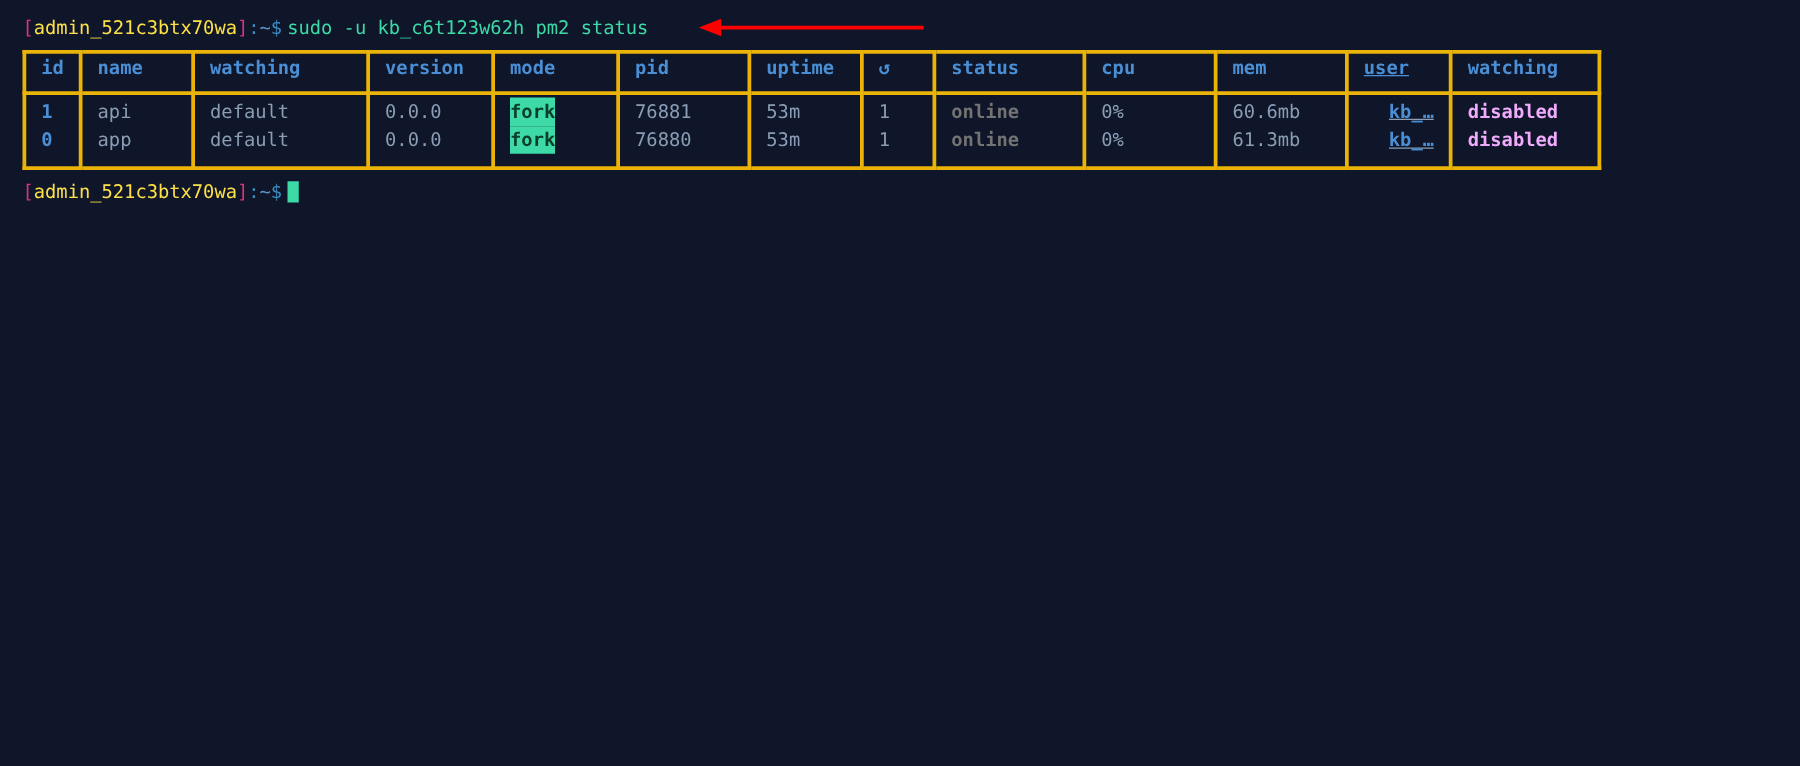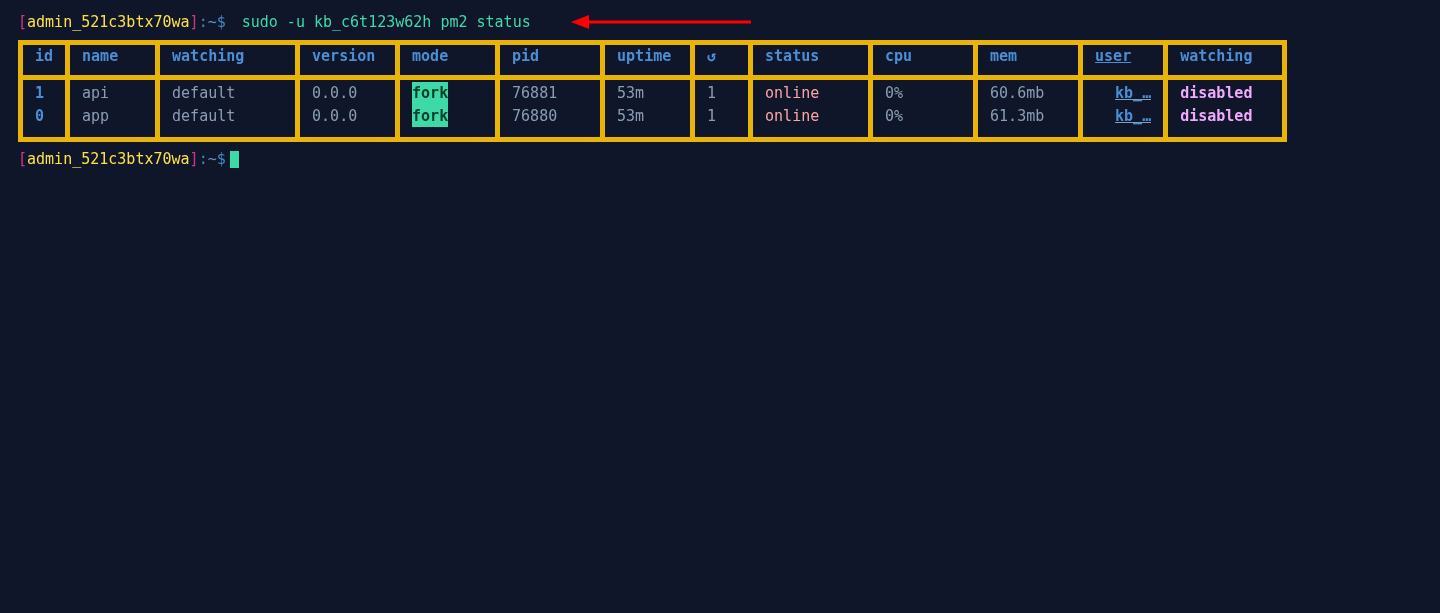--- a/index.html
+++ b/index.html
@@ -34,39 +34,39 @@
       color: #3a8cc1;
     }
     .prompt-tilde {
       color: #5a94c7;
     }
     .prompt-dollar {
       color: #3a8cc1;
     }
     .command {
       color: #3dd9a6;
-      margin-left: 16px;
+      margin-left: 4px;
     }
     .arrow-annotation {
       display: inline-flex;
       align-items: center;
       margin-left: 40px;
     }
     .arrow-svg {
       width: 180px;
       height: 20px;
     }
     .pm2-table {
       border-collapse: collapse;
       margin-top: 0px;
       margin-bottom: 8px;
     }
     .pm2-table th,
     .pm2-table td {
-      border: 5px solid #eab308;
+      border: 3px solid #eab308;
       padding: 2px 12px 10px 12px;
       text-align: left;
       vertical-align: top;
       font-weight: normal;
     }
     .pm2-table th {
       color: #4a8fd6;
       font-weight: bold;
     }
     .col-id { width: 45px; }
@@ -93,22 +93,22 @@
       color: #8a9db5;
     }
     .cell-mode {
       background-color: #3dd9a6;
       color: #0a3d2a;
       font-weight: bold;
       display: inline-block;
       padding: 0 0px;
     }
     .cell-status {
-      color: #fca5a5;
-      font-weight: normal;
+      color: #737373;
+      font-weight: bold;
     }
     .cell-user {
       color: #4a8fd6;
       font-weight: bold;
       white-space: nowrap;
       overflow: hidden;
       margin-left: 20px;
     }
     .cell-watching {
       color: #f0abfc;

